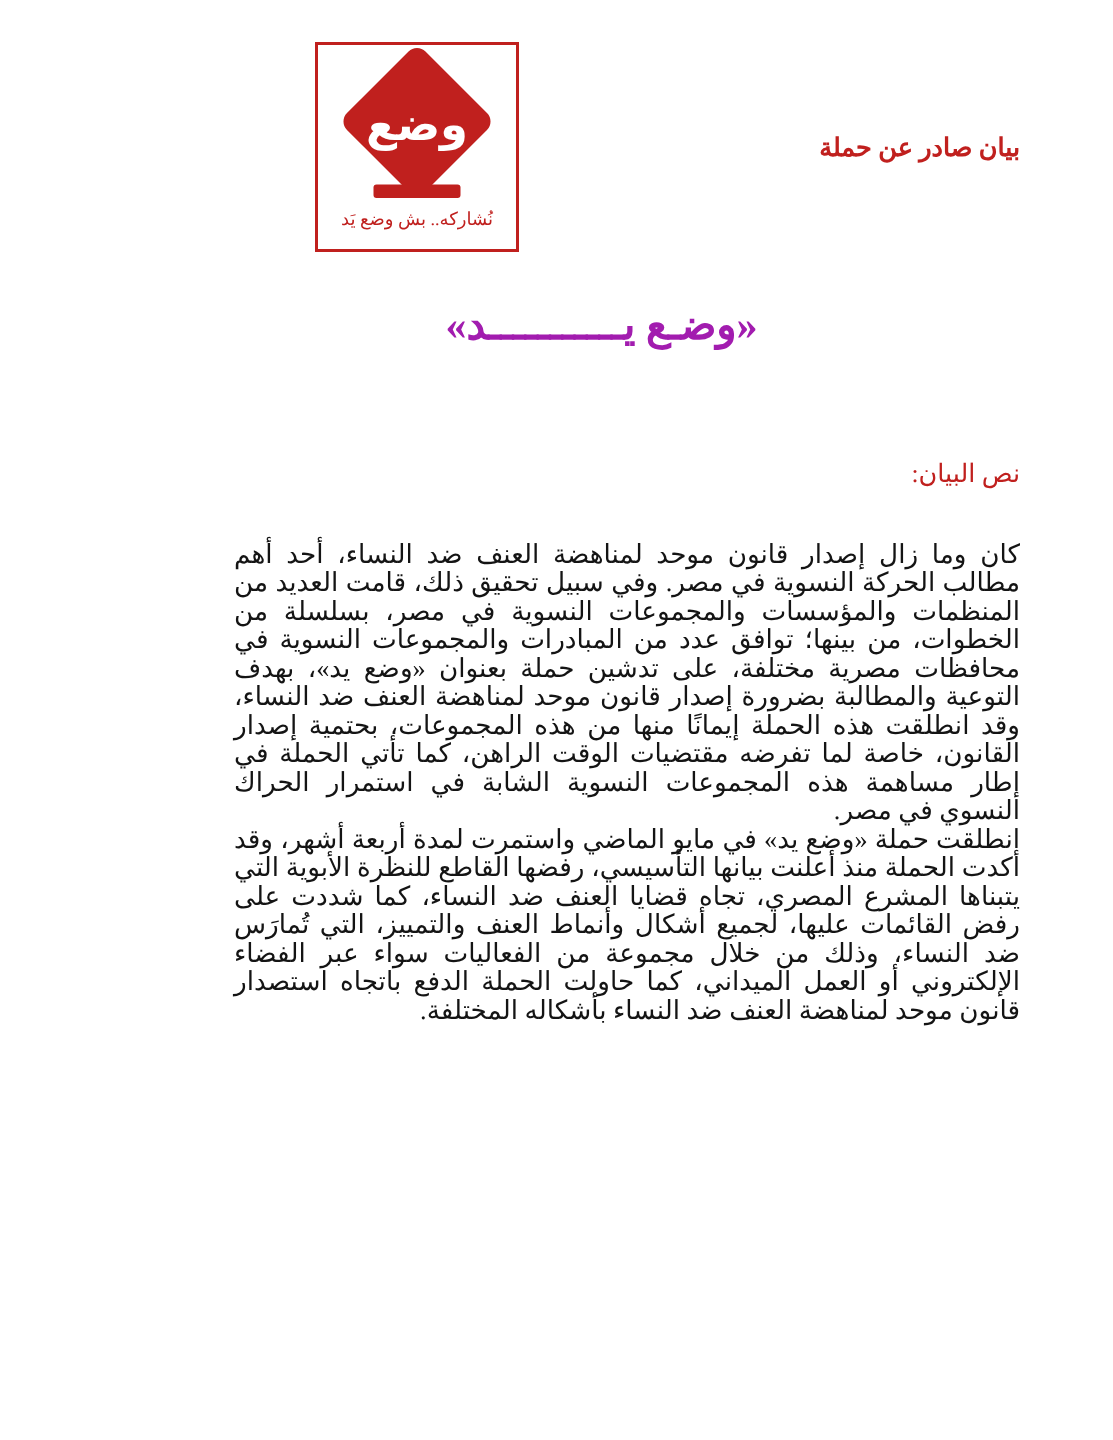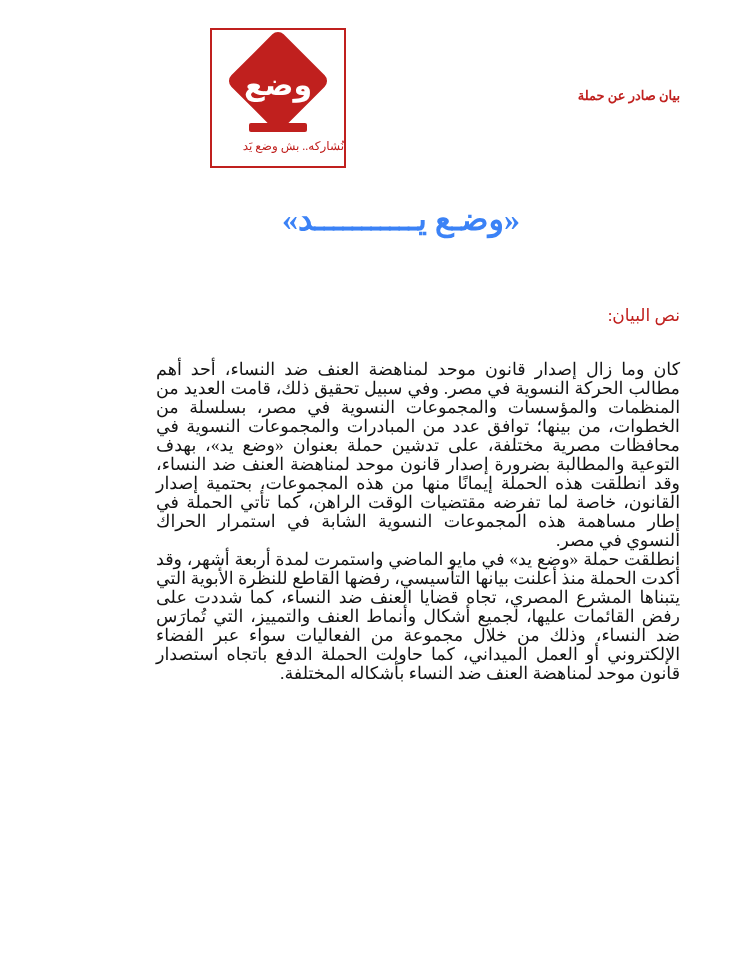--- a/index.html
+++ b/index.html
@@ -76,47 +76,47 @@
     width: 58px;
     height: 9px;
     background: #c0201e;
     border-radius: 2px;
   }
   .logo-caption {
     position: absolute;
     bottom: 12px;
     left: 0;
     right: 0;
-    text-align: right;
+    text-align: center;
     color: #c0201e;
     font-size: 12px;
     font-family: "Liberation Serif", serif;
     direction: rtl;
   }
 
   .issuer-line {
     position: absolute;
     top: 88px;
     right: 62px;
     color: #c0201e;
-    font-size: 13px;
+    font-size: 17px;
     font-weight: bold;
     direction: rtl;
     white-space: nowrap;
   }
 
   
   .title {
     position: absolute;
     top: 200px;
     right: 0;
     left: 0;
     text-align: center;
-    color: #3b82f6;
-    font-size: 32px;
+    color: #a21caf;
+    font-size: 28px;
     font-weight: bold;
     direction: rtl;
     letter-spacing: 0px;
   }
 
   
   .meta {
     position: absolute;
     top: 262px;
     right: 62px;

